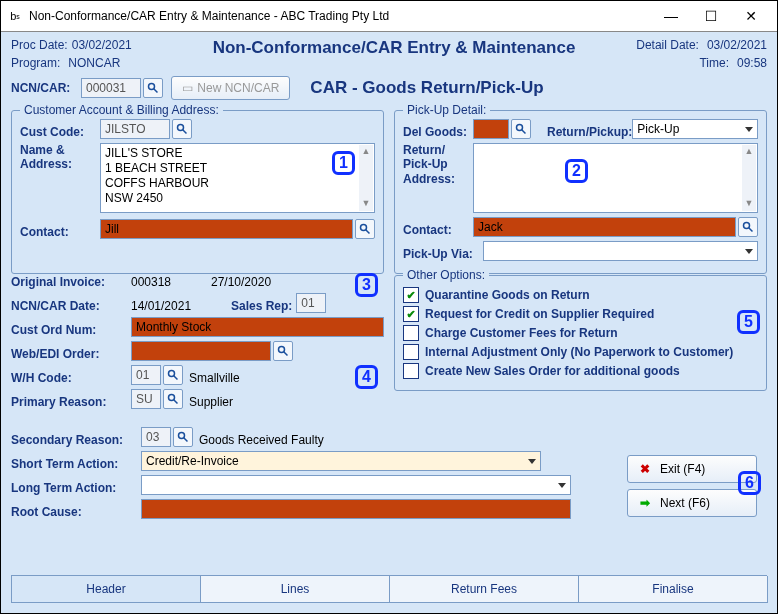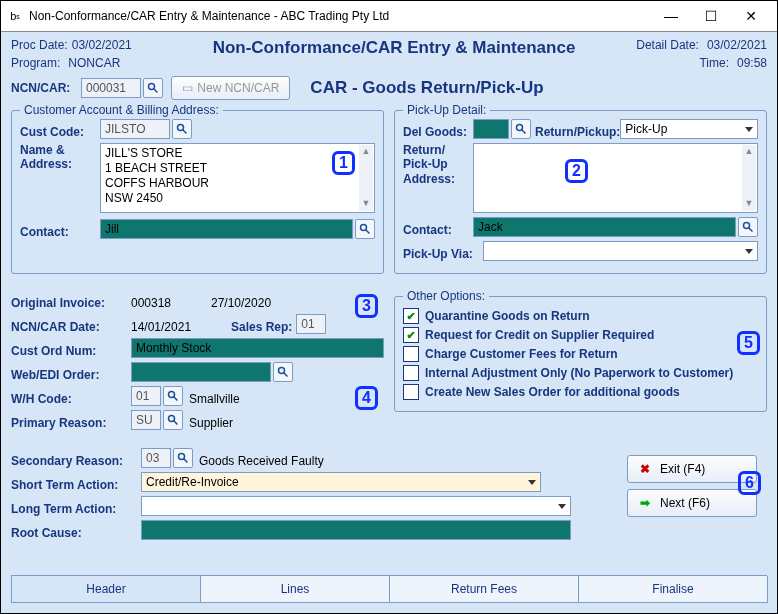--- a/index.html
+++ b/index.html
@@ -6,21 +6,21 @@
 .window{width:778px;height:614px;border:1px solid #000;box-sizing:border-box;display:flex;flex-direction:column;position:relative}
 .titlebar{height:30px;background:#fff;border-bottom:1px solid #888;display:flex;align-items:center;padding:0 6px}
 .titlebar .icon{width:16px;height:16px;margin-right:6px;font-size:11px;display:flex;align-items:center;justify-content:center}
 .titlebar .title{flex:1;font-size:12px}
 .titlebar .winbtn{width:40px;height:24px;display:flex;align-items:center;justify-content:center;font-size:14px;cursor:pointer}
 .content{flex:1;background:#d6e6f7;padding:6px 10px 0 10px;position:relative;box-sizing:border-box;font-family:"Segoe UI",sans-serif}
 .hdrrow{display:flex;align-items:center;font-family:Arial,sans-serif}
 .hdrrow .lbl{font-weight:normal;color:#18367f}
 .hdrrow .val{color:#18367f;margin-left:4px}
 .bigtitle{color:#18367f;font-weight:bold;text-align:center}
-.inputbox{background:#0f766e;border:1px solid #7a9cc6;height:20px;box-sizing:border-box;padding:1px 4px;font-size:12px;display:inline-flex;align-items:center}
+.inputbox{background:#c2410c;border:1px solid #7a9cc6;height:20px;box-sizing:border-box;padding:1px 4px;font-size:12px;display:inline-flex;align-items:center}
 .inputbox.ro{background:#eef2f8;color:#555}
 .inputbox.pink{background:#fff4dc}
 .lookup{width:18px;height:18px;border:1px solid #7a9cc6;background:#f3f7fc;display:inline-flex;align-items:center;justify-content:center;font-size:10px;color:#1a4f9c;cursor:pointer;border-radius:2px}
 .lookup svg{width:12px;height:12px}
 .btn{border:1px solid #7a9cc6;background:linear-gradient(#fdfdfd,#e6eef8);height:22px;padding:0 10px;display:inline-flex;align-items:center;gap:4px;border-radius:3px;cursor:pointer;color:#333}
 .btn.disabled{color:#999}
 .fieldset{border:1px solid #7a9cc6;border-radius:3px;position:relative;padding:8px;margin-top:6px}
 .fieldset .legend{position:absolute;top:-8px;left:8px;background:#d6e6f7;padding:0 4px;color:#18367f;font-size:12px}
 .row{display:flex;align-items:flex-end;margin-bottom:4px}
 .lblcol{color:#18367f;font-weight:bold;font-size:12px}
@@ -139,21 +139,21 @@
         <div class="legend">Pick-Up Detail:</div>
         <div class="row">
           <span class="lblcol" style="width:70px">Del Goods:</span>
           <span class="inputbox" style="width:36px"></span>
           <span class="lookup" style="margin-left:2px">
               <svg viewBox="0 0 16 16">
                 <circle cx="6" cy="6" r="4" fill="none" stroke="#1a4f9c" stroke-width="2"></circle>
                 <line x1="9" y1="9" x2="14" y2="14" stroke="#1a4f9c" stroke-width="2"></line>
               </svg>
             </span>
-          <span class="lblcol" style="margin-left:4px">Return/Pickup:</span>
+          <span class="lblcol" style="margin-left:16px">Return/Pickup:</span>
           <span class="select" style="flex:1;margin-left:0">Pick-Up</span>
         </div>
         <div class="row" style="align-items:flex-start">
           <span class="lblcol" style="width:70px;line-height:1.2">Return/ Pick-Up Address:</span>
           <div class="multiline" style="flex:1;position:relative">
             <div class="scrollbar">
                 <span class="arr">▲</span>
                 <span class="arr">▼</span>
               </div>
           </div>
@@ -169,21 +169,21 @@
             </span>
         </div>
         <div class="row">
           <span class="lblcol" style="width:80px">Pick-Up Via:</span>
           <span class="select" style="flex:1"></span>
         </div>
         <span class="numbox" style="top:48px;left:170px">2</span>
       </div>
     </div>
 
-    <div style="display:flex;gap:10px;margin-top:22px">
+    <div style="display:flex;gap:10px;margin-top:1px">
       <div style="flex:1;position:relative">
         <div class="row">
             <span class="lblcol" style="width:120px">Original Invoice:</span>
           <span style="width:80px">000318</span>
           <span>27/10/2020</span>
         </div>
         <div class="row">
             <span class="lblcol" style="width:120px">NCN/CAR Date:</span>
           <span style="width:90px">14/01/2021</span>
           <span class="lblcol" style="margin-left:10px">Sales Rep:</span>

